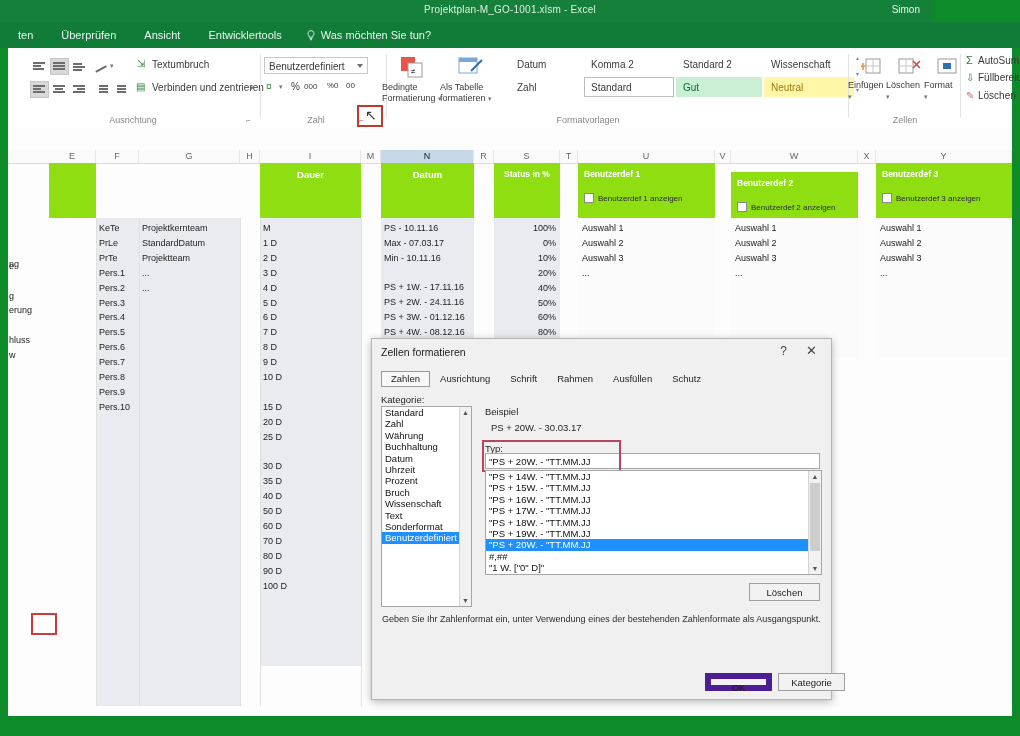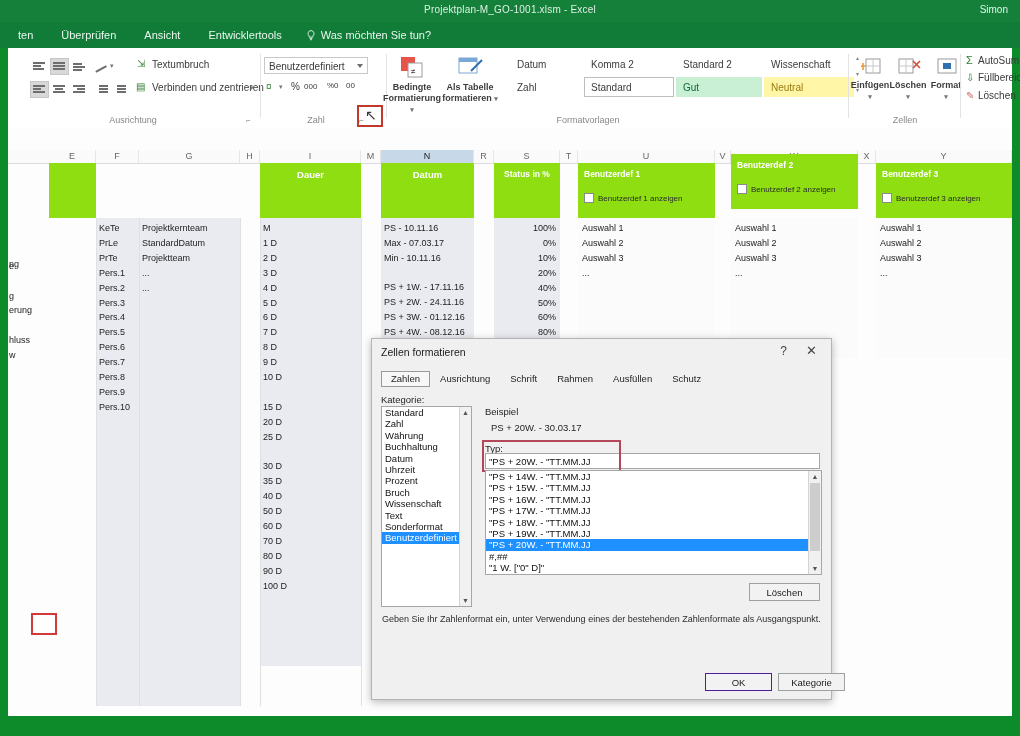--- a/index.html
+++ b/index.html
@@ -9,21 +9,21 @@
     background:#0d8a2a;
     position:relative;
   }
   
   .app{
     position:absolute;left:0;top:0;width:1020px;height:736px;
     background:#0d8a2a;
   }
   
   .titlebar{
-    position:absolute;left:0;top:0;width:1020px;height:22px;
+    position:absolute;left:0;top:0;width:932px;height:22px;
     background:#14803a;color:#e8f5ea;font-size:10px;
   }
   .titlebar .tl-title{
     position:absolute;left:0;top:4px;width:1020px;text-align:center;
     font-size:10px;color:#dff0e4;letter-spacing:.2px;
   }
   .titlebar .tl-user{
     position:absolute;right:12px;top:4px;font-size:10px;color:#e6f4ea;
   }
   
@@ -52,21 +52,21 @@
   .rb-group{position:absolute;top:0;height:80px;}
   .rb-sep{position:absolute;top:6px;width:1px;height:64px;background:#e3e3e3;}
   .rb-label{
     position:absolute;bottom:3px;width:100%;text-align:center;
     font-size:9px;color:#888;
   }
   .rb-launch{
     position:absolute;bottom:3px;font-size:8px;color:#9a9a9a;
   }
   .rb-item{font-size:10px;color:#3a3a3a;white-space:nowrap;position:absolute;}
-  .rb-btnbig{position:absolute;text-align:center;font-size:9px;color:#3c3c3c;line-height:11px;width:62px;font-weight:bold;}
+  .rb-btnbig{position:absolute;font-size:9px;color:#3c3c3c;line-height:11px;width:62px;}
   
   .alignbtn{position:absolute;width:17px;height:15px;border:1px solid transparent;}
   .alignbtn i{display:block;position:absolute;height:1.5px;background:#6e6e6e;}
   .alignbtn.sel{background:#d8d8d8;border-color:#c6c6c6;}
   
   .combo{
     position:absolute;border:1px solid #c8c8c8;background:#fff;height:17px;
     font-size:10px;color:#3a3a3a;line-height:17px;padding-left:4px;box-sizing:border-box;
   }
   .combo .arr{position:absolute;right:4px;top:6px;width:0;height:0;
@@ -151,21 +151,21 @@
   .sbar .up,.sbar .dn{position:absolute;left:0;width:11px;height:11px;font-size:7px;color:#555;text-align:center;line-height:11px;}
   .sbar .up{top:0}.sbar .dn{bottom:0}
   .txtinput{
     position:absolute;background:#fff;border:1px solid #a6a6a6;
     font-size:9.5px;color:#111;line-height:15px;padding-left:3px;box-sizing:border-box;
   }
   .dlgbtn{
     position:absolute;background:#f2f2f2;border:1px solid #a0a0a0;
     font-size:9.5px;color:#1b1b1b;text-align:center;box-sizing:border-box;
   }
-  .dlgbtn.primary{border:1px solid #4c1d95;background:#f2f2f2;}
+  .dlgbtn.primary{border:6px solid #4c1d95;background:#f2f2f2;}
   .hinttext{position:absolute;font-size:9px;color:#2d2d2d;white-space:nowrap;}
   .redring{position:absolute;border:2px solid #b4475a;box-sizing:border-box;pointer-events:none;}
 </style>
 </head>
 <body>
 
 <div class="app">
 
   <div class="titlebar">
     <div class="tl-title">Projektplan-M_GO-1001.xlsm  -  Excel</div>
@@ -397,21 +397,21 @@
     </div>
 
     <div class="hdrband" style="left:570px;top:35px;width:137px;height:55px">
       <div class="h2" style="top:6px;left:6px">Benutzerdef 1</div>
       <div class="chk" style="left:6px">
         <span class="box"></span>
         <span>Benutzerdef 1 anzeigen</span>
       </div>
     </div>
 
-    <div class="hdrband" style="left:723px;top:26px;width:127px;height:55px">
+    <div class="hdrband" style="left:723px;top:44px;width:127px;height:55px">
       <div class="h2" style="top:6px;left:6px">Benutzerdef 2</div>
       <div class="chk" style="left:6px">
         <span class="box"></span>
         <span>Benutzerdef 2 anzeigen</span>
       </div>
     </div>
 
     <div class="hdrband" style="left:868px;top:35px;width:136px;height:55px">
       <div class="h2" style="top:6px;left:6px">Benutzerdef 3</div>
       <div class="chk" style="left:6px">

